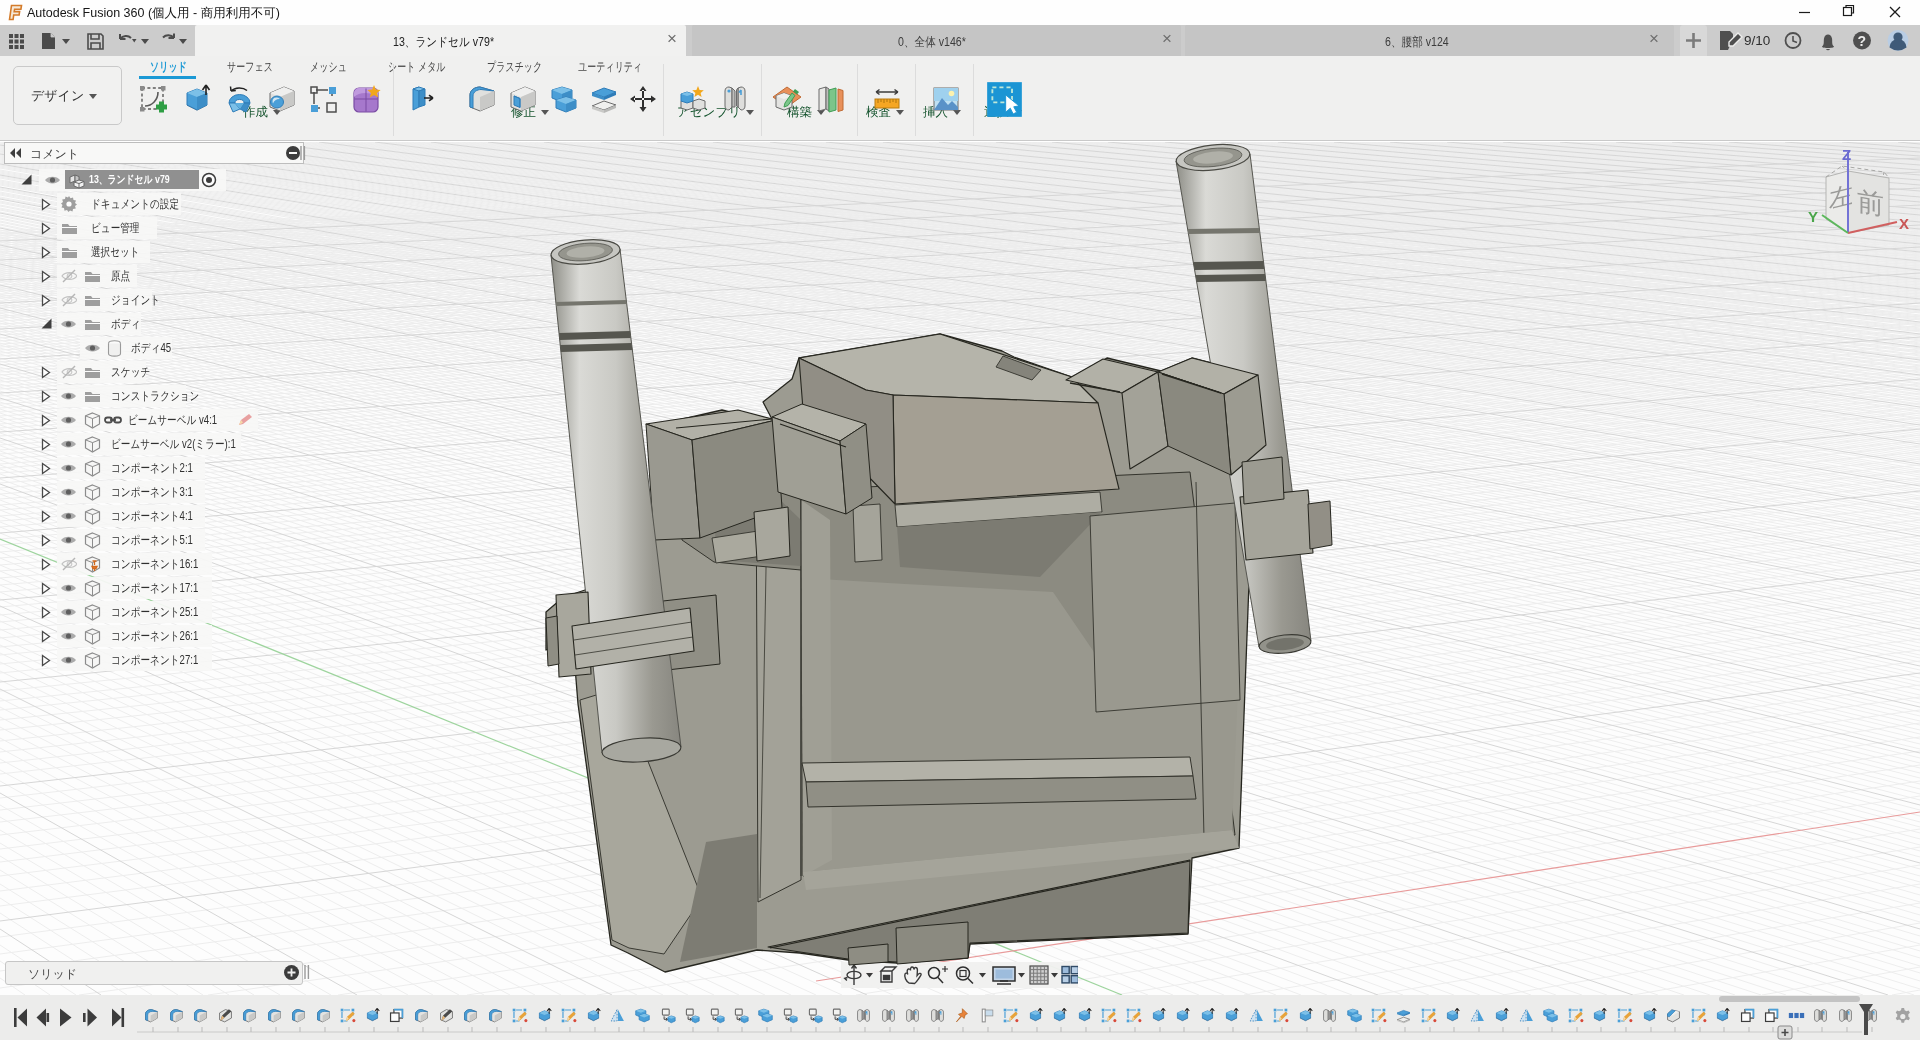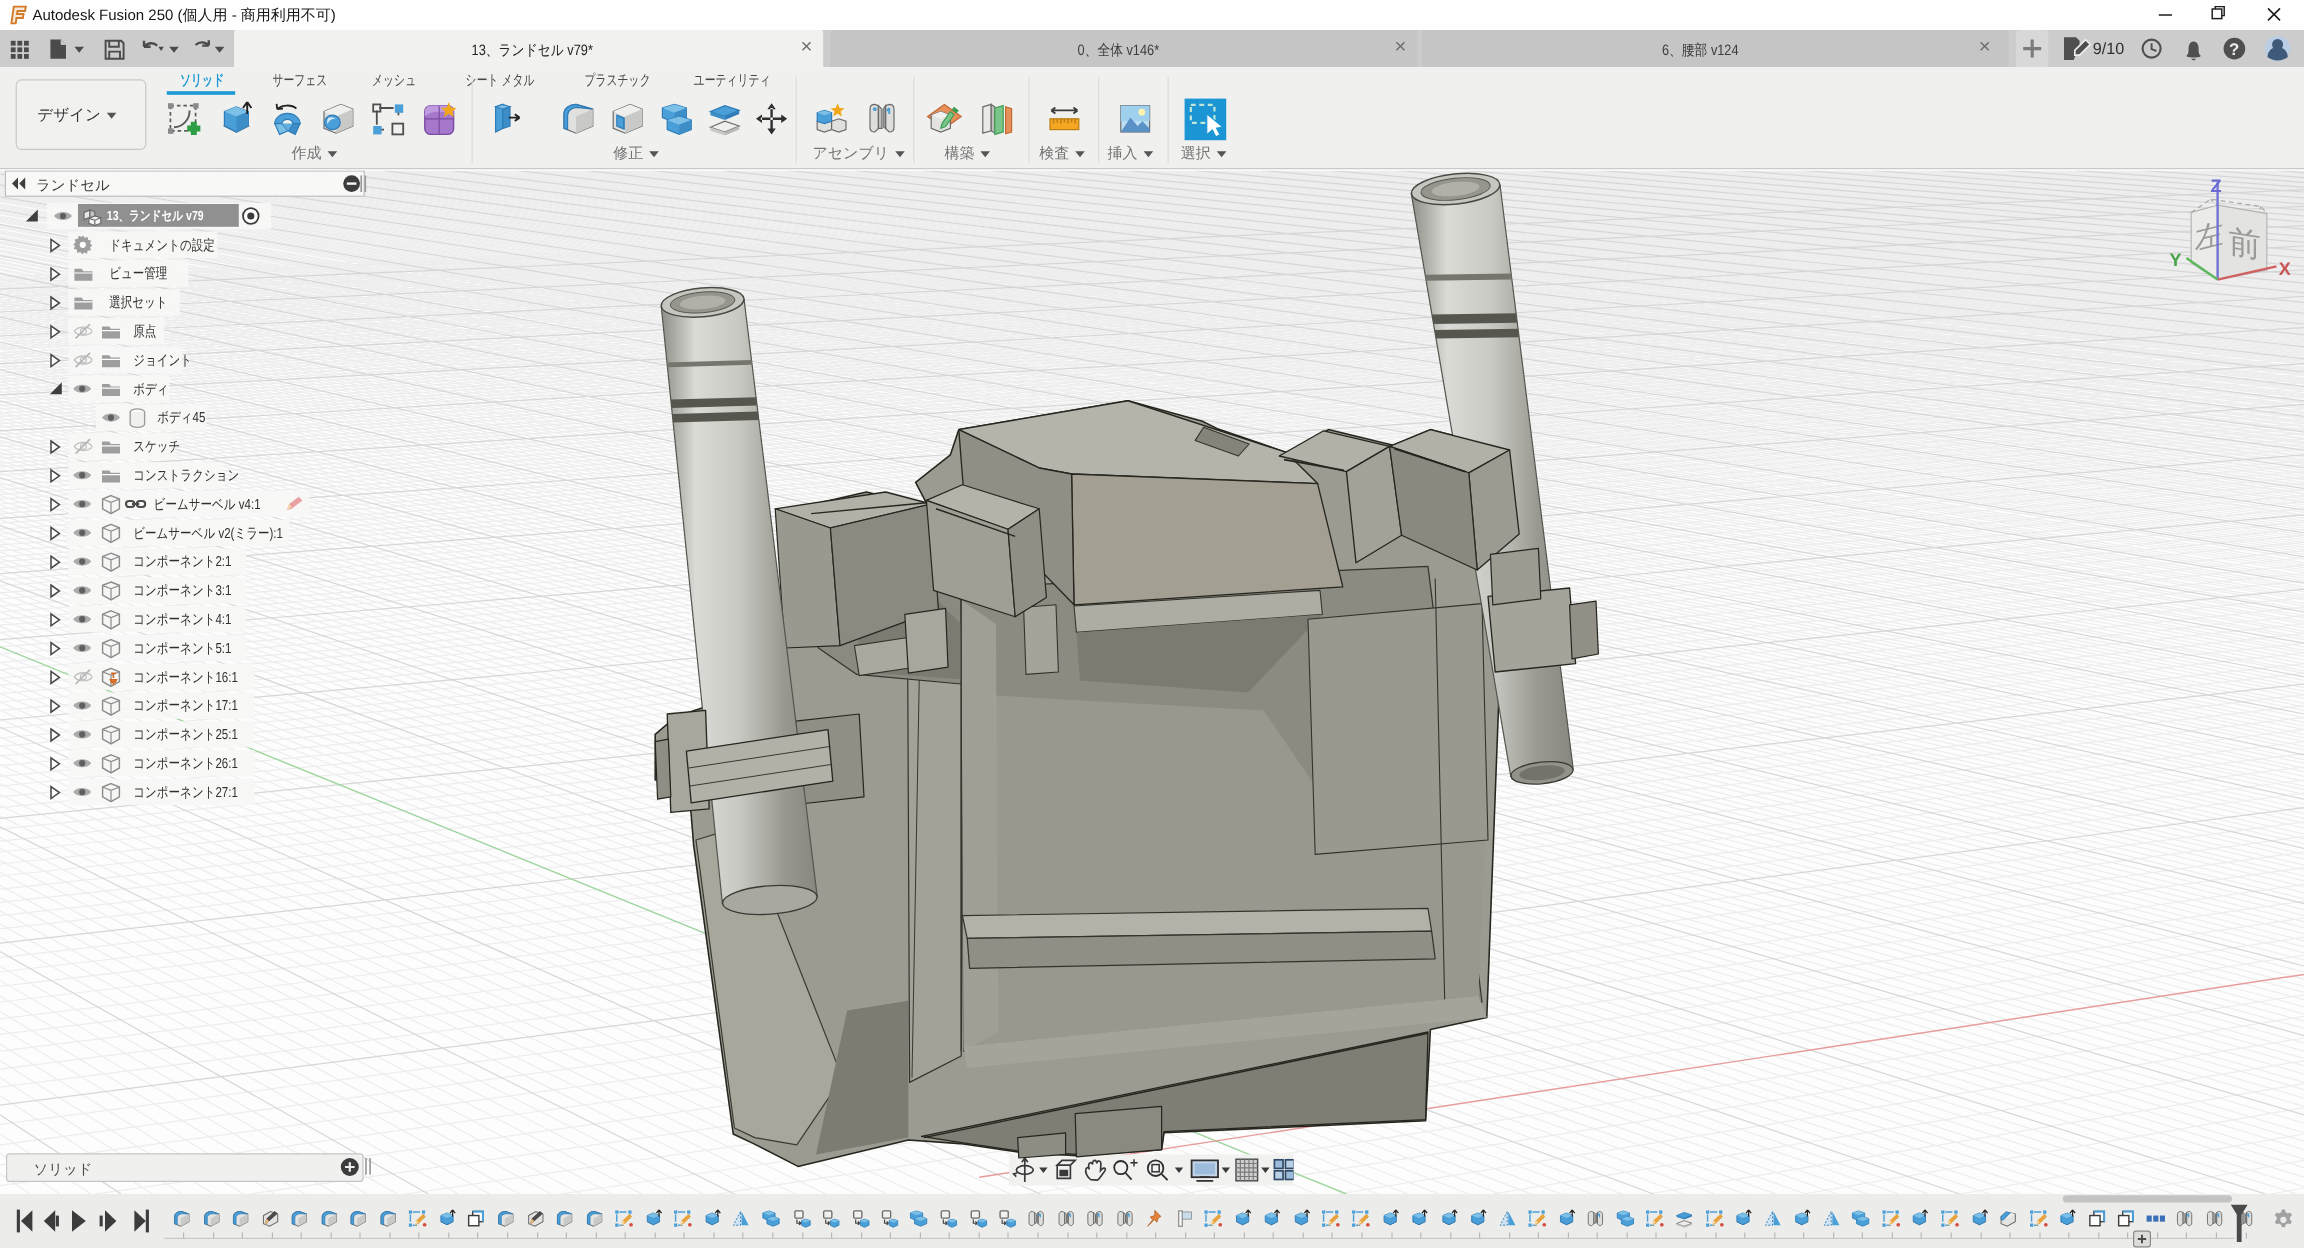--- a/index.html
+++ b/index.html
@@ -4,35 +4,35 @@
 html,body{width:1920px;height:1040px;overflow:hidden;font-family:"Liberation Sans",sans-serif;background:#fff}
 .abs{position:absolute}
 #titlebar{position:absolute;left:0;top:0;width:1920px;height:25px;background:#fefefe}
 #titlebar .tt{position:absolute;left:27px;top:5px;font-size:12.5px;color:#161616;letter-spacing:0}
 #tabbar{position:absolute;left:0;top:25px;width:1920px;height:31px;background:#cccccc}
 .tab{position:absolute;top:0;height:31px;border-radius:0}
 .tab .lbl{position:absolute;top:9px;font-size:12.5px;color:#3c3c3c;white-space:nowrap;transform-origin:0 50%;transform:scaleX(0.85)}
 .tab .x{position:absolute;top:6px;width:14px;height:16px;color:#6e6e6e;font-size:17px;line-height:16px;text-align:center;font-weight:normal}
 #ribbon{position:absolute;left:0;top:56px;width:1920px;height:85px;background:#f0f0ef;border-bottom:1px solid #c9c9c9}
 .rtab{position:absolute;top:3px;font-size:12.5px;color:#474747;white-space:nowrap;transform-origin:0 50%;transform:scaleX(0.72)}
-.rgrp{position:absolute;top:64px;font-size:12.5px;color:#737373;white-space:nowrap}
+.rgrp{position:absolute;top:48px;font-size:12.5px;color:#14532d;white-space:nowrap}
 .dar{display:inline-block;width:0;height:0;border-left:4px solid transparent;border-right:4px solid transparent;border-top:5px solid #555;vertical-align:middle;margin-left:5px;margin-bottom:1px}
 .sep{position:absolute;top:8px;width:1px;height:72px;background:#dcdcdc}
 .ricon{position:absolute;top:27px;width:32px;height:32px}
 #viewport{position:absolute;left:0;top:142px;width:1920px;height:853px;background:#fdfdfd;overflow:hidden}
 #timeline{position:absolute;left:0;top:995px;width:1920px;height:45px;background:#ececeb}
 .trow{position:absolute;height:22px;background:rgba(247,247,246,0.92)}
 .trowtxt{position:absolute;top:4px;font-size:12px;color:#303030;white-space:nowrap;transform-origin:0 50%;transform:scaleX(0.8)}
 .tic{position:absolute;width:17px;height:17px}
 </style></head><body>
 <div id="titlebar">
 <svg class="abs" style="left:7px;top:4px" width="17" height="17" viewBox="0 0 17 17">
 <path d="M2.5 15.5 L4.5 1.5 L14.5 1.5 L13.9 5.2 L7.6 5.2 L7.2 7.6 L12.6 7.6 L12.1 11.0 L6.7 11.0 L6.1 15.5 Z" fill="#f6e9d8" stroke="#d47b2a" stroke-width="1.6"></path>
     </svg>
-<div class="tt">Autodesk Fusion 250 (個人用 - 商用利用不可)</div>
+<div class="tt">Autodesk Fusion 360 (個人用 - 商用利用不可)</div>
 <svg class="abs" style="left:1794px;top:0px" width="126" height="25" viewBox="0 0 126 25">
 <line x1="5" y1="12.5" x2="16" y2="12.5" stroke="#1b1b1b" stroke-width="1.2"></line>
 <rect x="49.5" y="7.5" width="8" height="8" fill="none" stroke="#1b1b1b" stroke-width="1.2"></rect>
 <path d="M52 7.5 L52 5.5 L59.5 5.5 L59.5 13 L57.5 13" fill="none" stroke="#1b1b1b" stroke-width="1.2"></path>
 <path d="M96 7 L106 17 M106 7 L96 17" stroke="#1b1b1b" stroke-width="1.3"></path>
     </svg>
 </div>
 <div id="tabbar">
 <svg class="abs" style="left:0;top:0" width="195" height="31" viewBox="0 0 195 31">
 <g fill="#4b4b4b">
@@ -980,21 +980,21 @@
         <line x1="1842" y1="0" x2="1920" y2="6"></line>
         <line x1="1898" y1="0" x2="1920" y2="2"></line>
       </g>
       <line x1="0" y1="397" x2="1122" y2="853" stroke="#9ed49e" stroke-width="1.2"></line>
       <line x1="1920" y1="670" x2="816" y2="839" stroke="#e89b9b" stroke-width="1.2"></line>
     </svg>
 <div class="abs" style="left:4px;top:0px;width:300px;height:22px;background:#f8f8f7;border:1px solid #bdbdbd"></div>
 <svg class="abs" style="left:9px;top:5px" width="14" height="12" viewBox="0 0 14 12">
       <path d="M6 1 L1 6 L6 11 Z M12 1 L7 6 L12 11 Z" fill="#3e3e3e"></path>
     </svg>
-<div class="abs" style="left:30px;top:4px;font-size:12px;color:#3c3c3c">ランドセル</div>
+<div class="abs" style="left:30px;top:4px;font-size:12px;color:#3c3c3c">コメント</div>
 <svg class="abs" style="left:285px;top:3px" width="16" height="16" viewBox="0 0 16 16">
       <circle cx="8" cy="8" r="7" fill="#3c3c3c"></circle>
       <rect x="4" y="7" width="8" height="2" fill="#f8f8f7"></rect>
     </svg>
 <svg class="abs" style="left:299px;top:4px" width="8" height="14" viewBox="0 0 8 14">
       <path d="M2 0 V14 M5.4 0 V14" stroke="#9a9a9a" stroke-width="1.4"></path>
     </svg>
 <div class="trow" style="left:39px;top:27px;width:187px"></div>
 <div class="abs" style="left:65px;top:28px;width:134px;height:19px;background:#909090"></div>
 <svg class="abs" style="left:20px;top:31px" width="13" height="13" viewBox="0 0 13 13">

